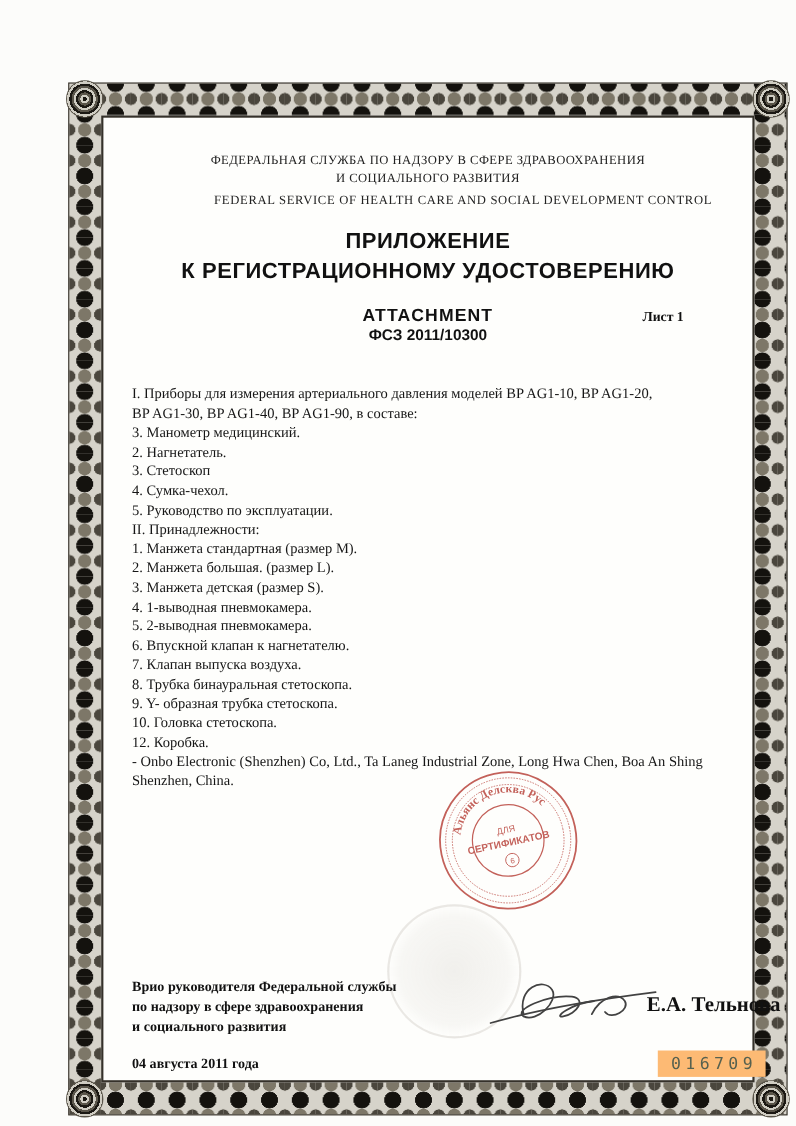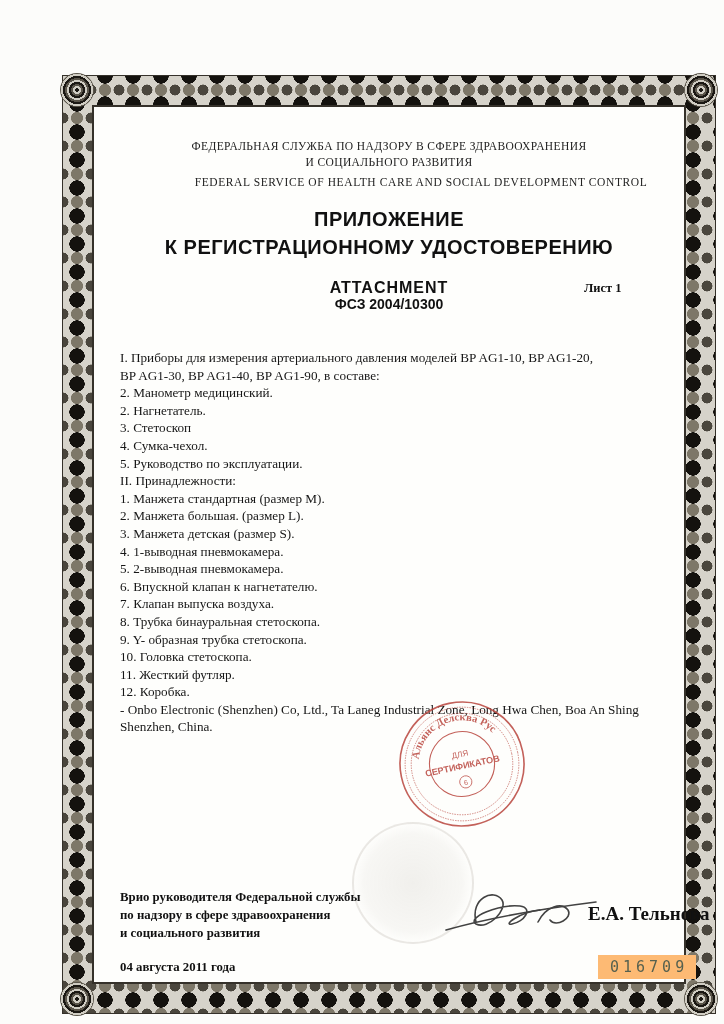--- a/index.html
+++ b/index.html
@@ -76,42 +76,41 @@
   </div>
 
   <div class="abs centered hdr" style="top:140px">ФЕДЕРАЛЬНАЯ СЛУЖБА ПО НАДЗОРУ В СФЕРЕ ЗДРАВООХРАНЕНИЯ</div>
   <div class="abs centered hdr" style="top:156px">И СОЦИАЛЬНОГО РАЗВИТИЯ</div>
   <div class="abs centered hdr-en" style="top:176px">FEDERAL SERVICE OF HEALTH CARE AND SOCIAL DEVELOPMENT CONTROL</div>
 
   <div class="abs centered doc-title" style="top:208px">ПРИЛОЖЕНИЕ</div>
   <div class="abs centered doc-title" style="top:236px">К РЕГИСТРАЦИОННОМУ УДОСТОВЕРЕНИЮ</div>
   <div class="abs centered attachment" style="top:279px">ATTACHMENT</div>
   <div class="abs sheet" style="left:584px;top:281px">Лист 1</div>
-  <div class="abs centered doc-number" style="top:296px">ФСЗ 2004/10300</div>
+  <div class="abs centered doc-number" style="top:296px">ФСЗ 2011/10300</div>
 
   <div class="abs body-text">
     <div>I. Приборы для измерения артериального давления моделей BP AG1-10, BP AG1-20,</div>
     <div>BP AG1-30, BP AG1-40, BP AG1-90, в составе:</div>
-    <div>2. Манометр медицинский.</div>
+    <div>3. Манометр медицинский.</div>
     <div>2. Нагнетатель.</div>
     <div>3. Стетоскоп</div>
     <div>4. Сумка-чехол.</div>
     <div>5. Руководство по эксплуатации.</div>
     <div>II. Принадлежности:</div>
     <div>1. Манжета стандартная (размер М).</div>
     <div>2. Манжета большая. (размер L).</div>
     <div>3. Манжета детская (размер S).</div>
     <div>4. 1-выводная пневмокамера.</div>
     <div>5. 2-выводная пневмокамера.</div>
     <div>6. Впускной клапан к нагнетателю.</div>
     <div>7. Клапан выпуска воздуха.</div>
     <div>8. Трубка бинауральная стетоскопа.</div>
     <div>9. Y- образная трубка стетоскопа.</div>
     <div>10. Головка стетоскопа.</div>
-    <div>11. Жесткий футляр.</div>
     <div>12. Коробка.</div>
     <div>- Onbo Electronic (Shenzhen) Co, Ltd., Ta Laneg Industrial Zone, Long Hwa Chen, Boa An Shing</div>
     <div>Shenzhen, China.</div>
   </div>
 
   <svg class="abs stamp-red" viewBox="0 0 130 130">
     <g fill="none" stroke="#b9463e">
       <circle cx="65" cy="65" r="61" stroke-width="1.6"></circle>
       <circle cx="65" cy="65" r="56" stroke-width="0.7" stroke-dasharray="1.4 1.1"></circle>
       <circle cx="65" cy="65" r="50" stroke-width="0.7" stroke-dasharray="1.4 1.1"></circle>

